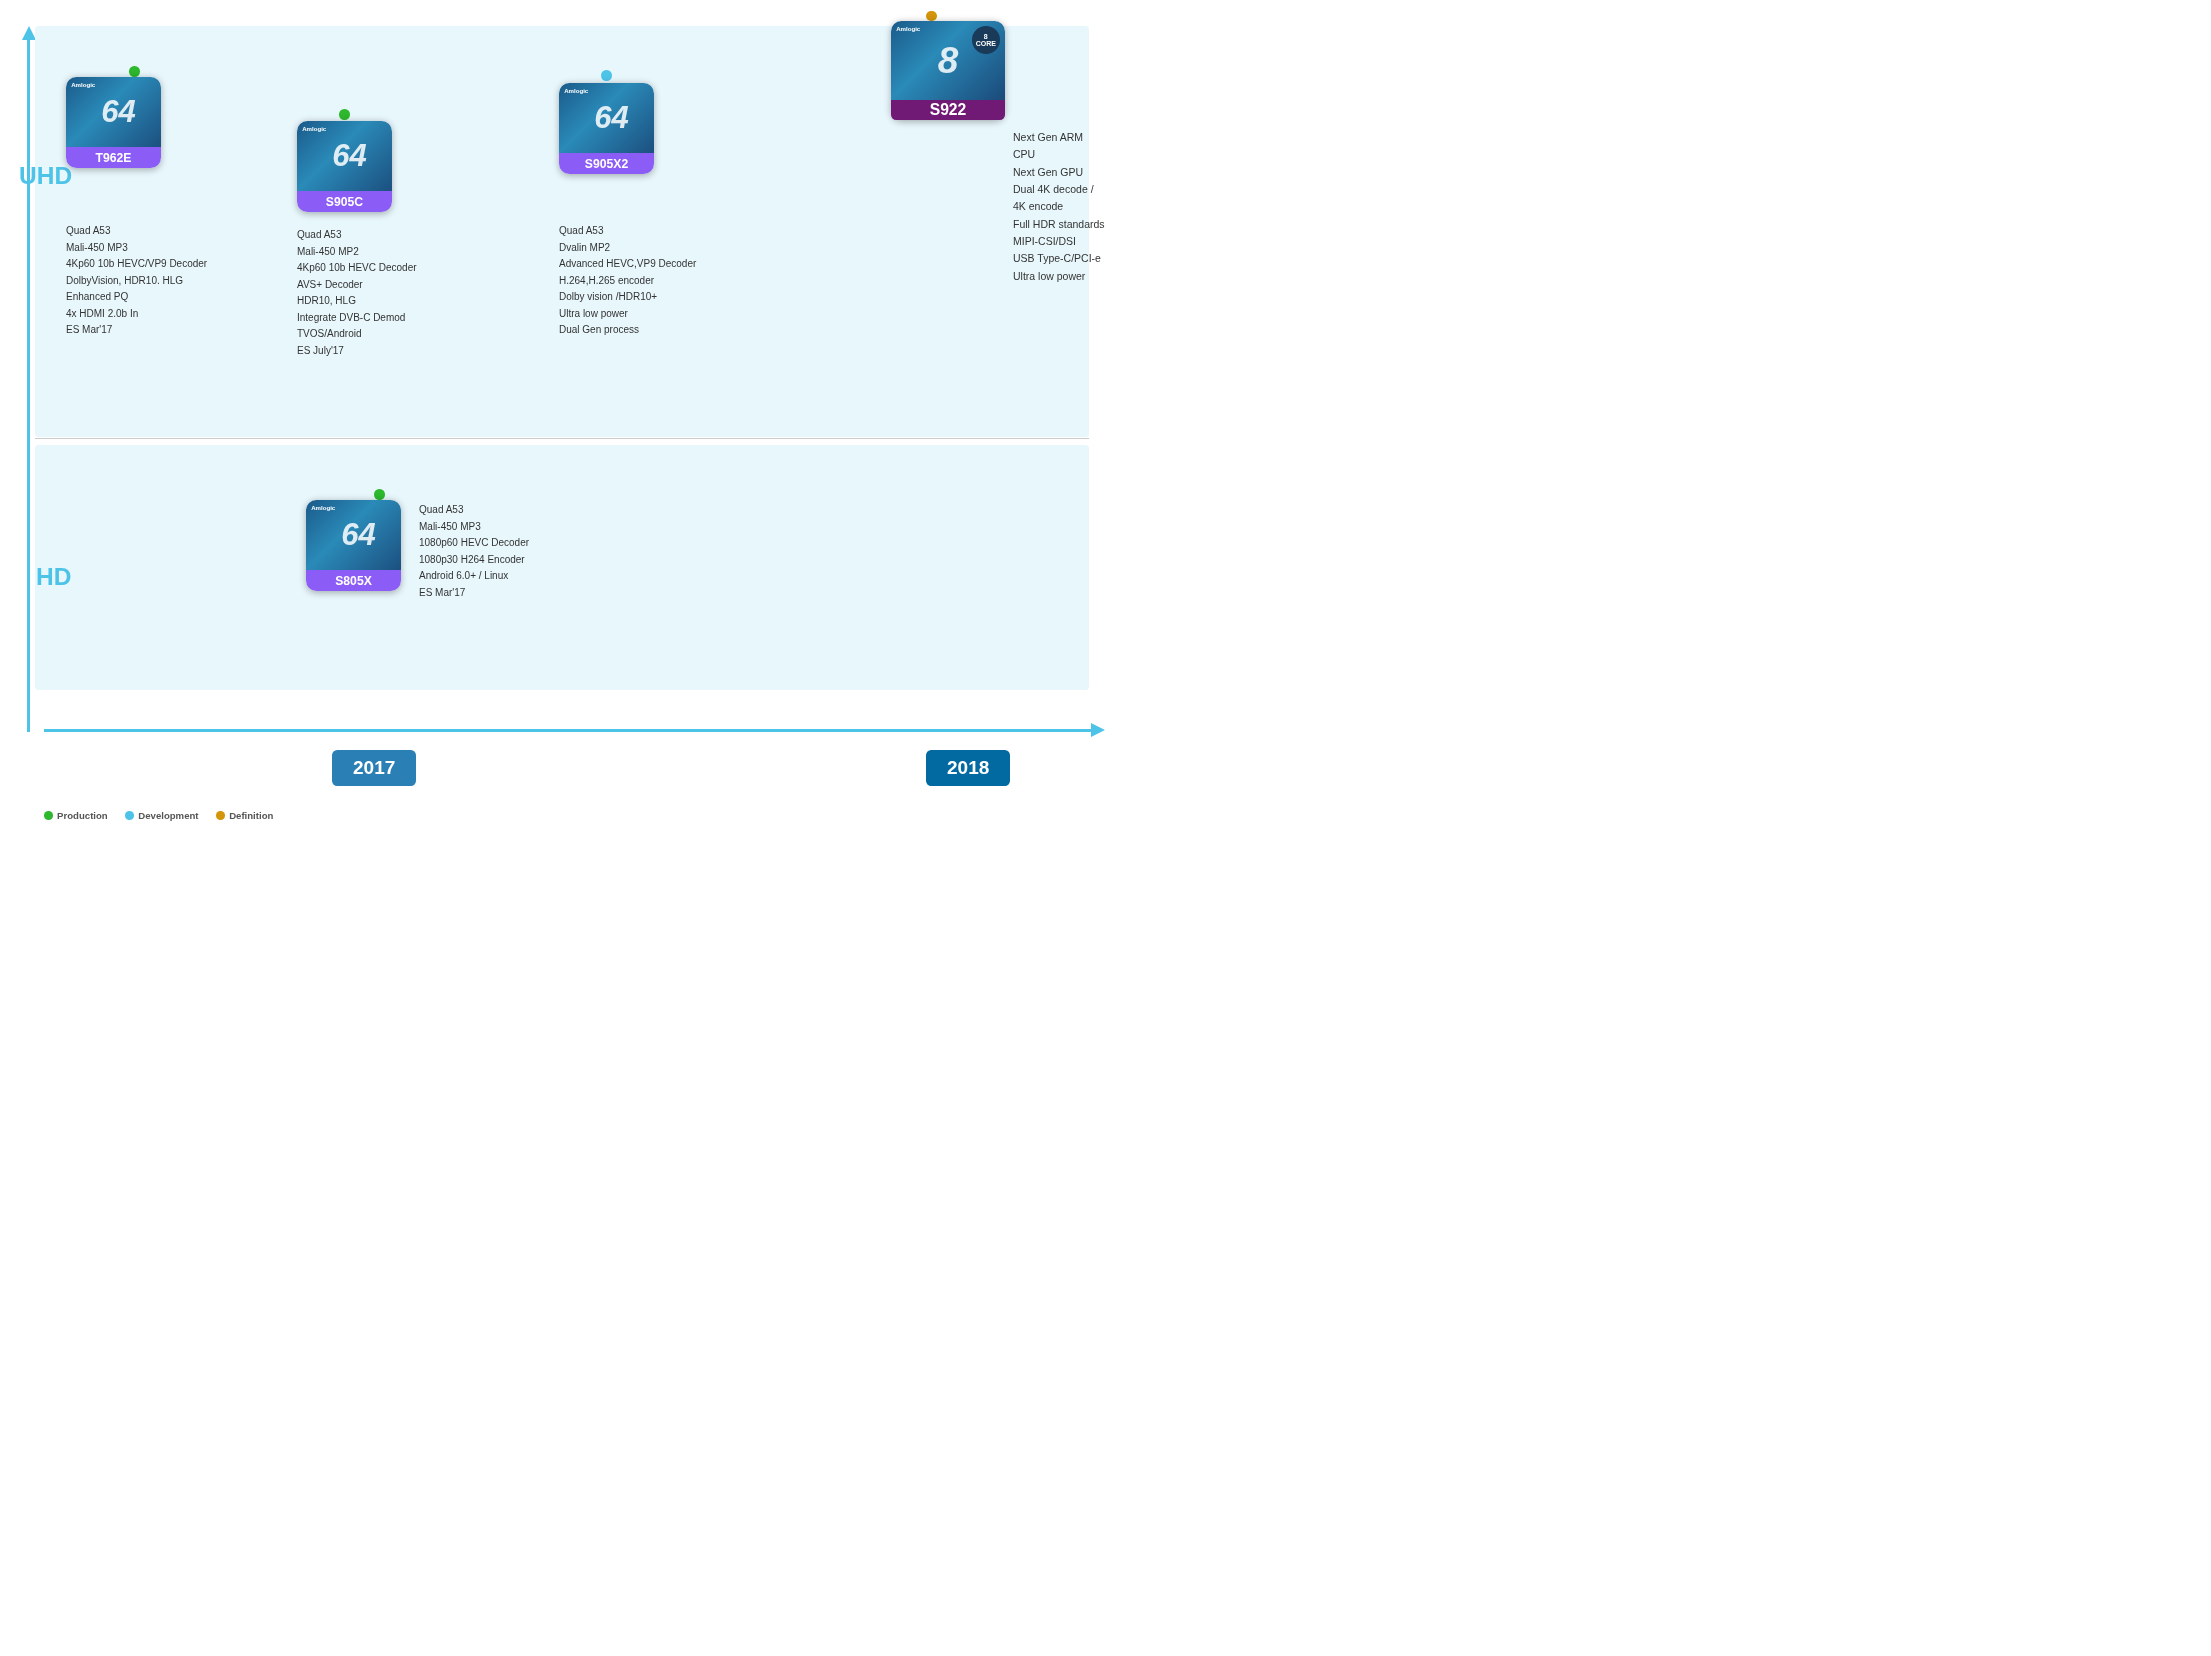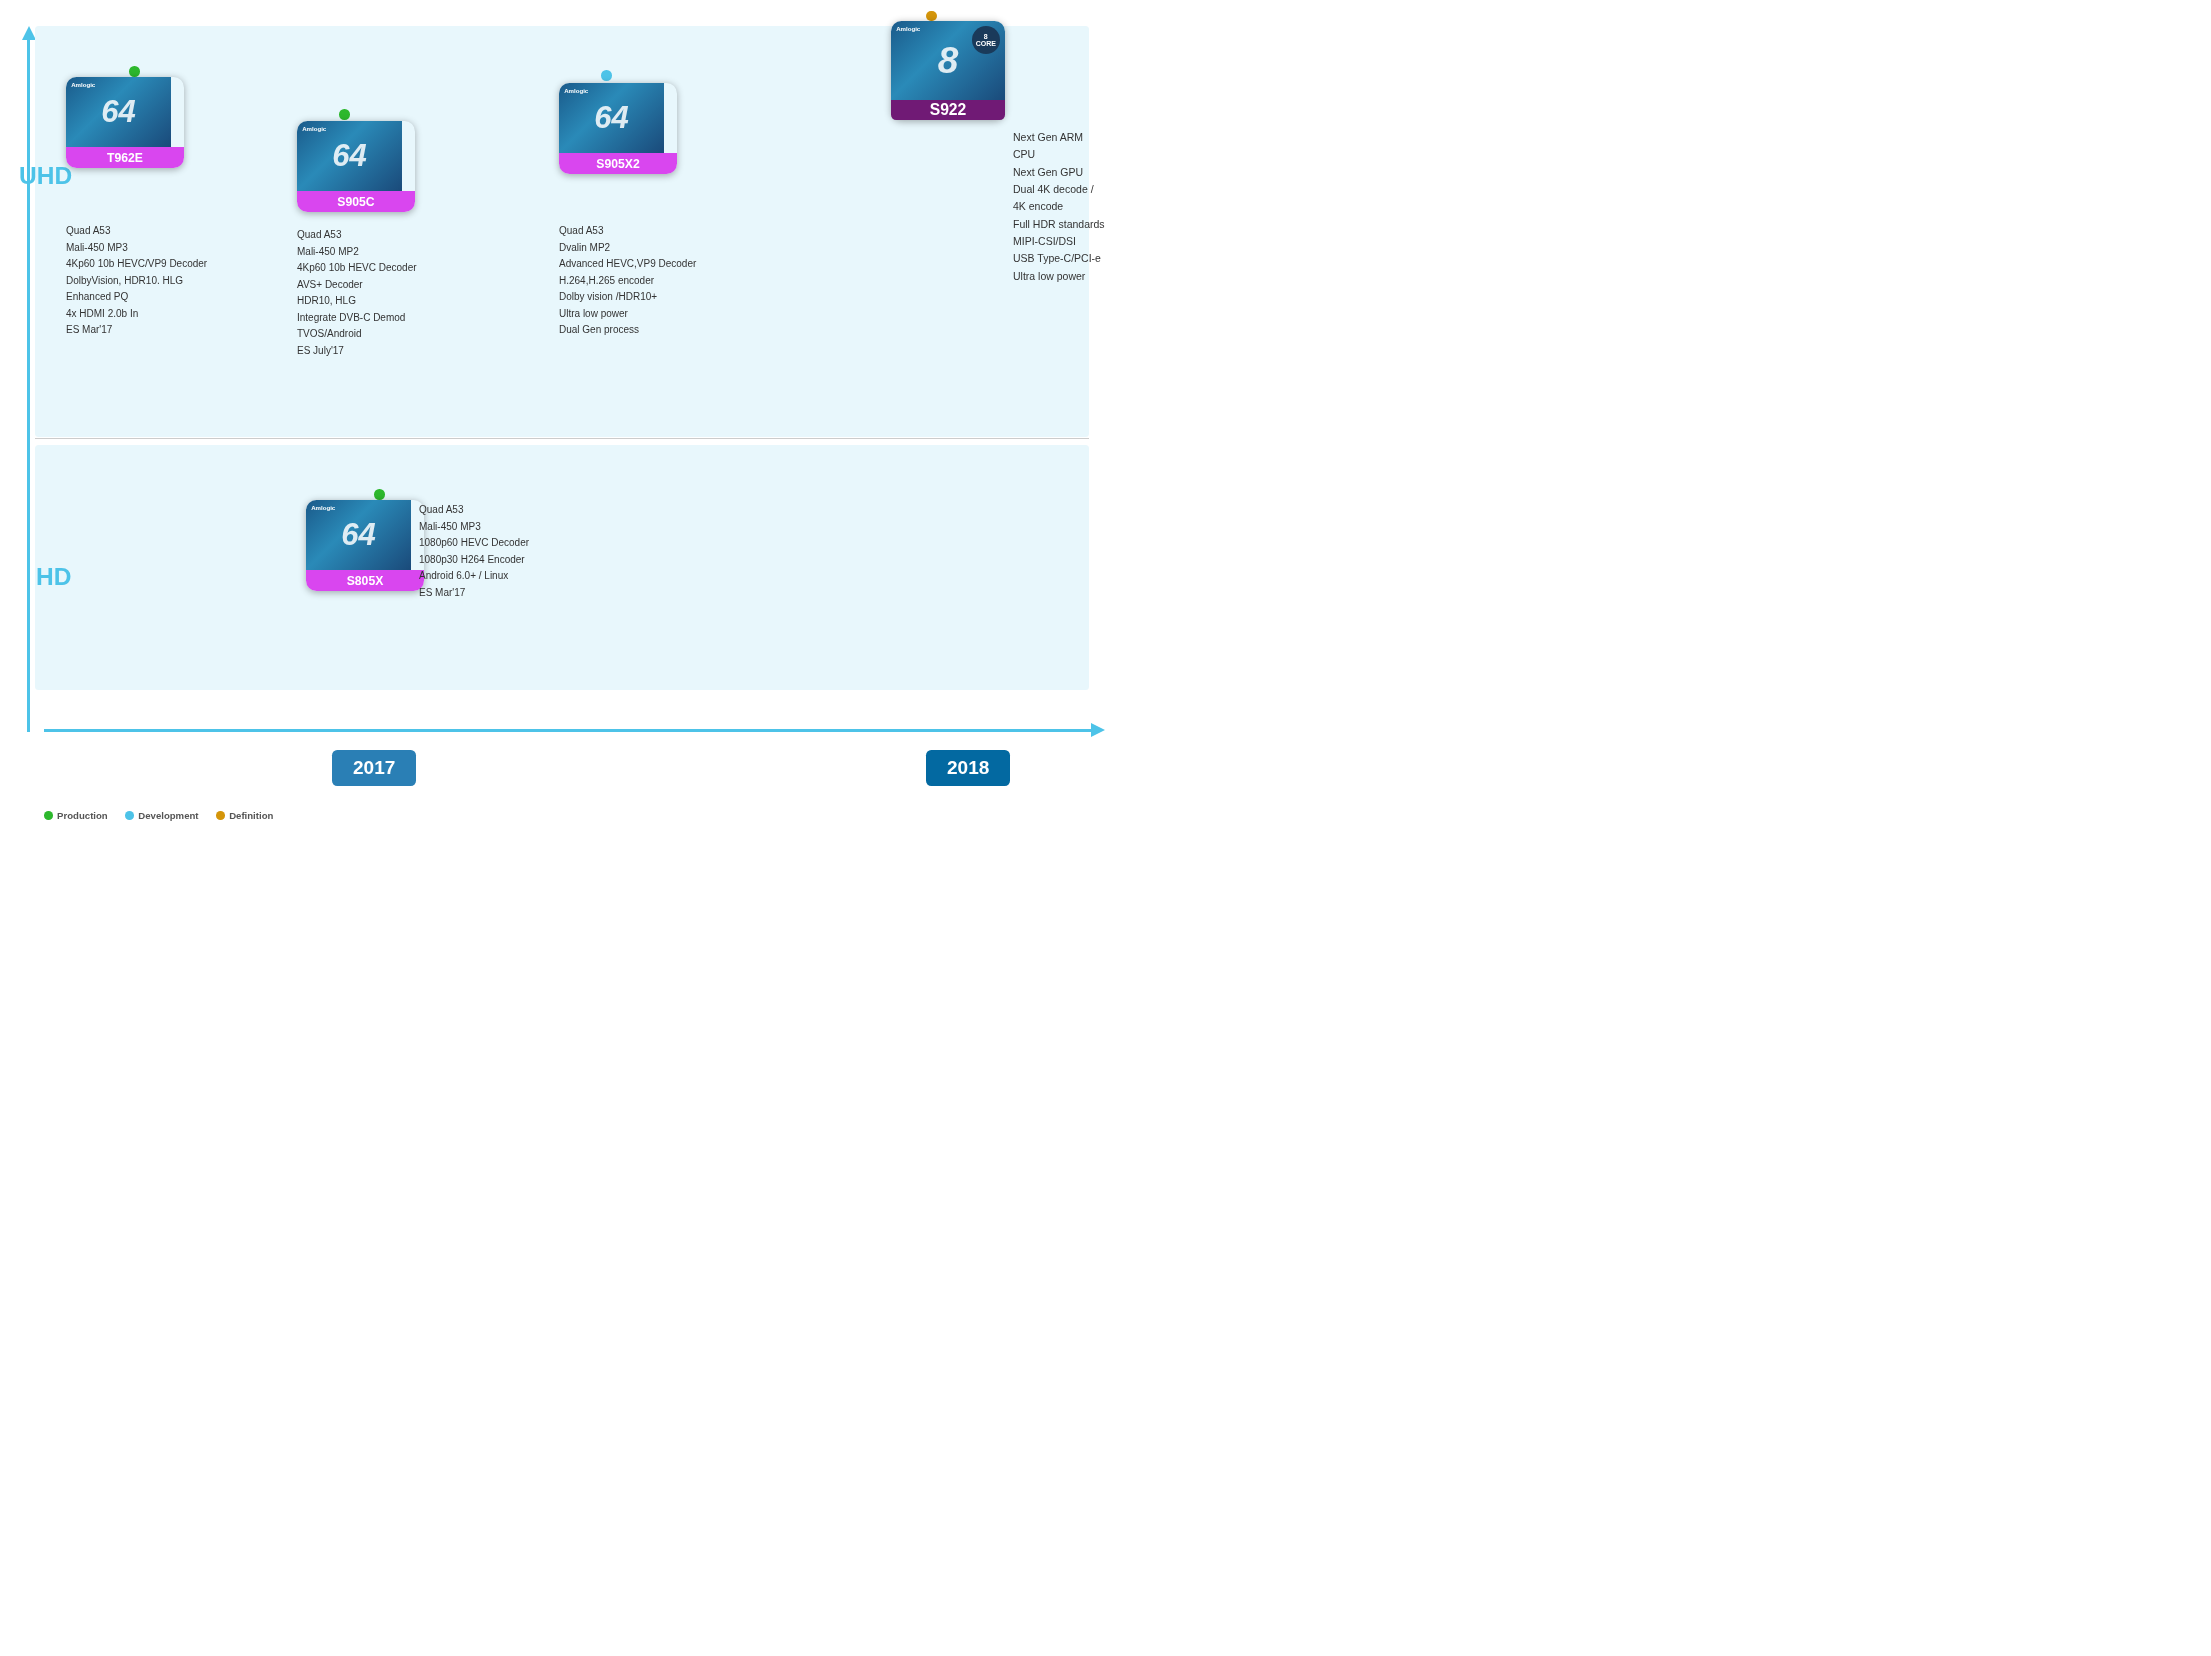--- a/index.html
+++ b/index.html
@@ -86,21 +86,21 @@
       left: 35px;
       right: 17.5px;
       top: 438px;
       height: 0.9px;
       background: #ccc;
     }
 
     
     .chip-card {
       position: absolute;
-      width: 118px;
+      width: 95px;
       border-radius: 10.5px;
       overflow: hidden;
       box-shadow: 0 1.7px 7px rgba(0,0,0,0.3);
     }
     .chip-image {
       width: 105px;
       height: 70px;
       background: linear-gradient(135deg, #1a5a8a 0%, #2a8ab8 40%, #1a4a7a 100%);
       display: flex;
       align-items: center;
@@ -123,21 +123,21 @@
     }
     .chip-amlogic {
       position: absolute;
       top: 3.5px;
       left: 5.2px;
       font-size: 6.1px;
       color: white;
       font-weight: bold;
     }
     .chip-label {
-      background: #d946ef;
+      background: #8b5cf6;
       color: white;
       font-size: 12.2px;
       font-weight: bold;
       text-align: center;
       padding: 3.5px 0;
     }
 
     
     .chip-card-s922 {
       position: absolute;

